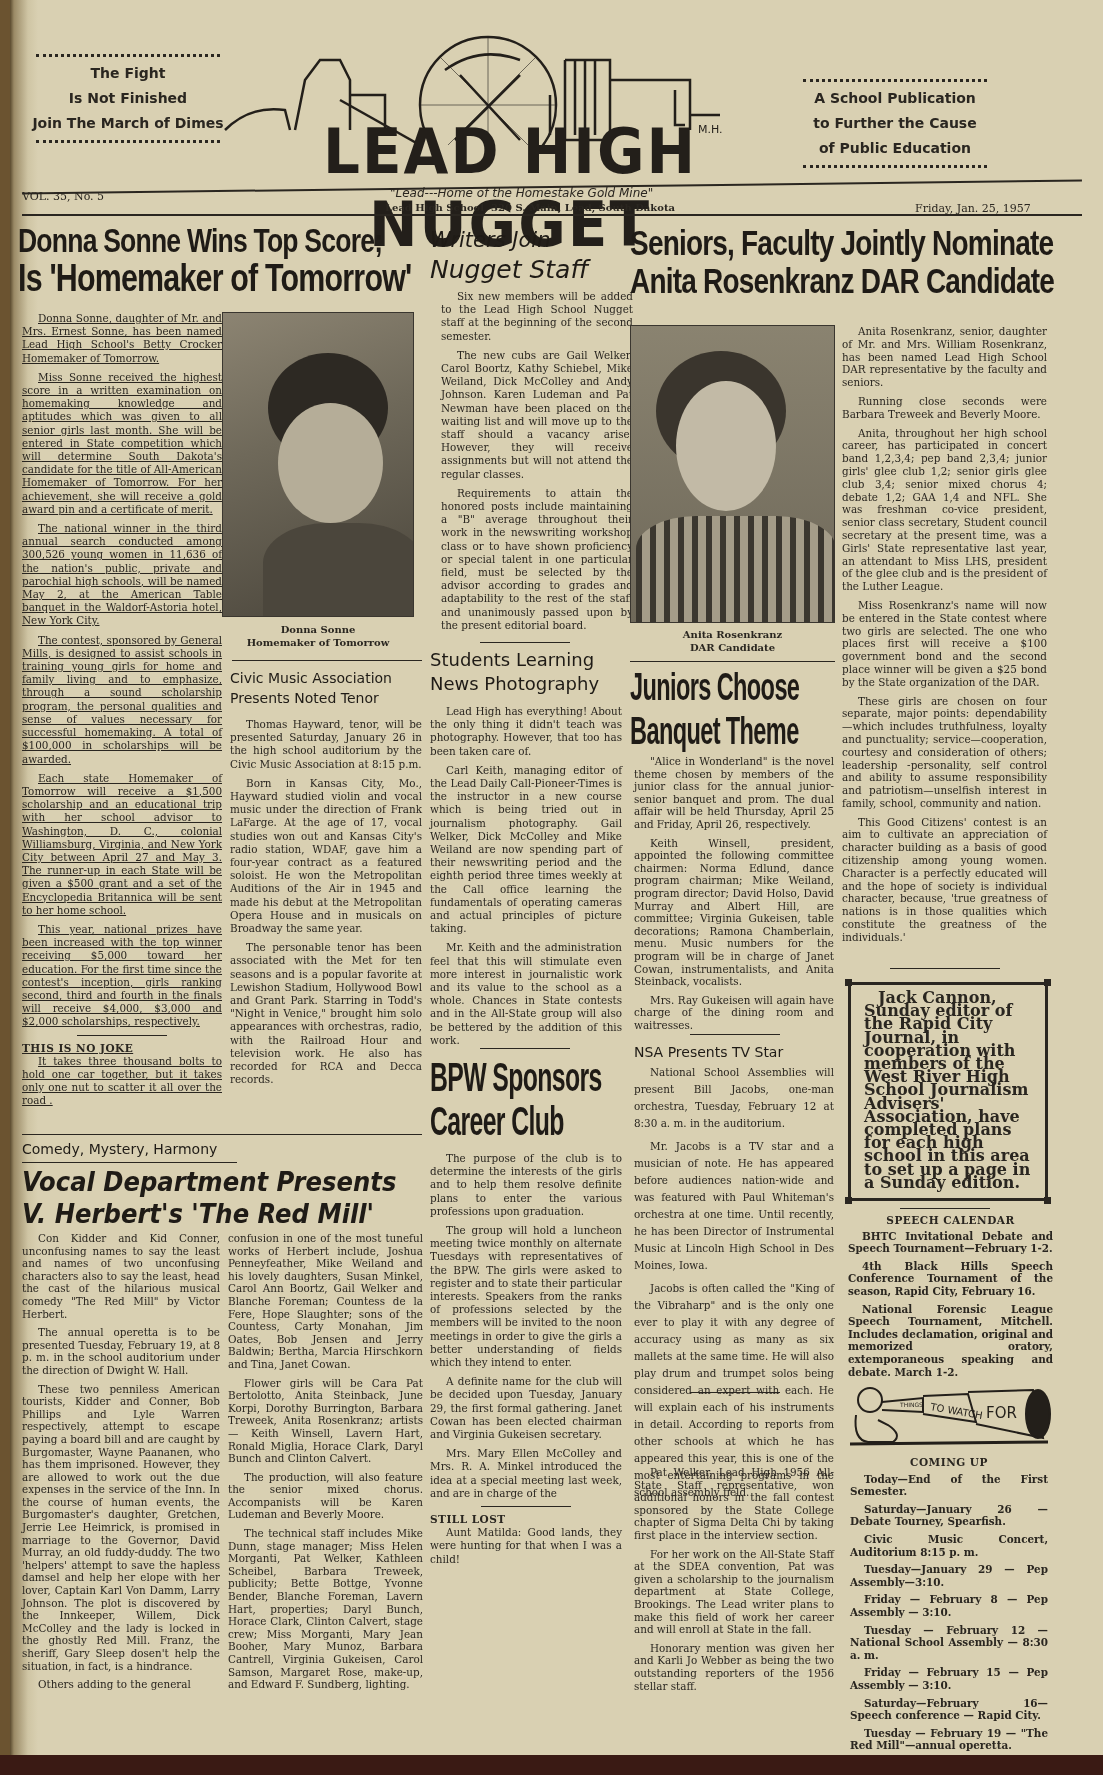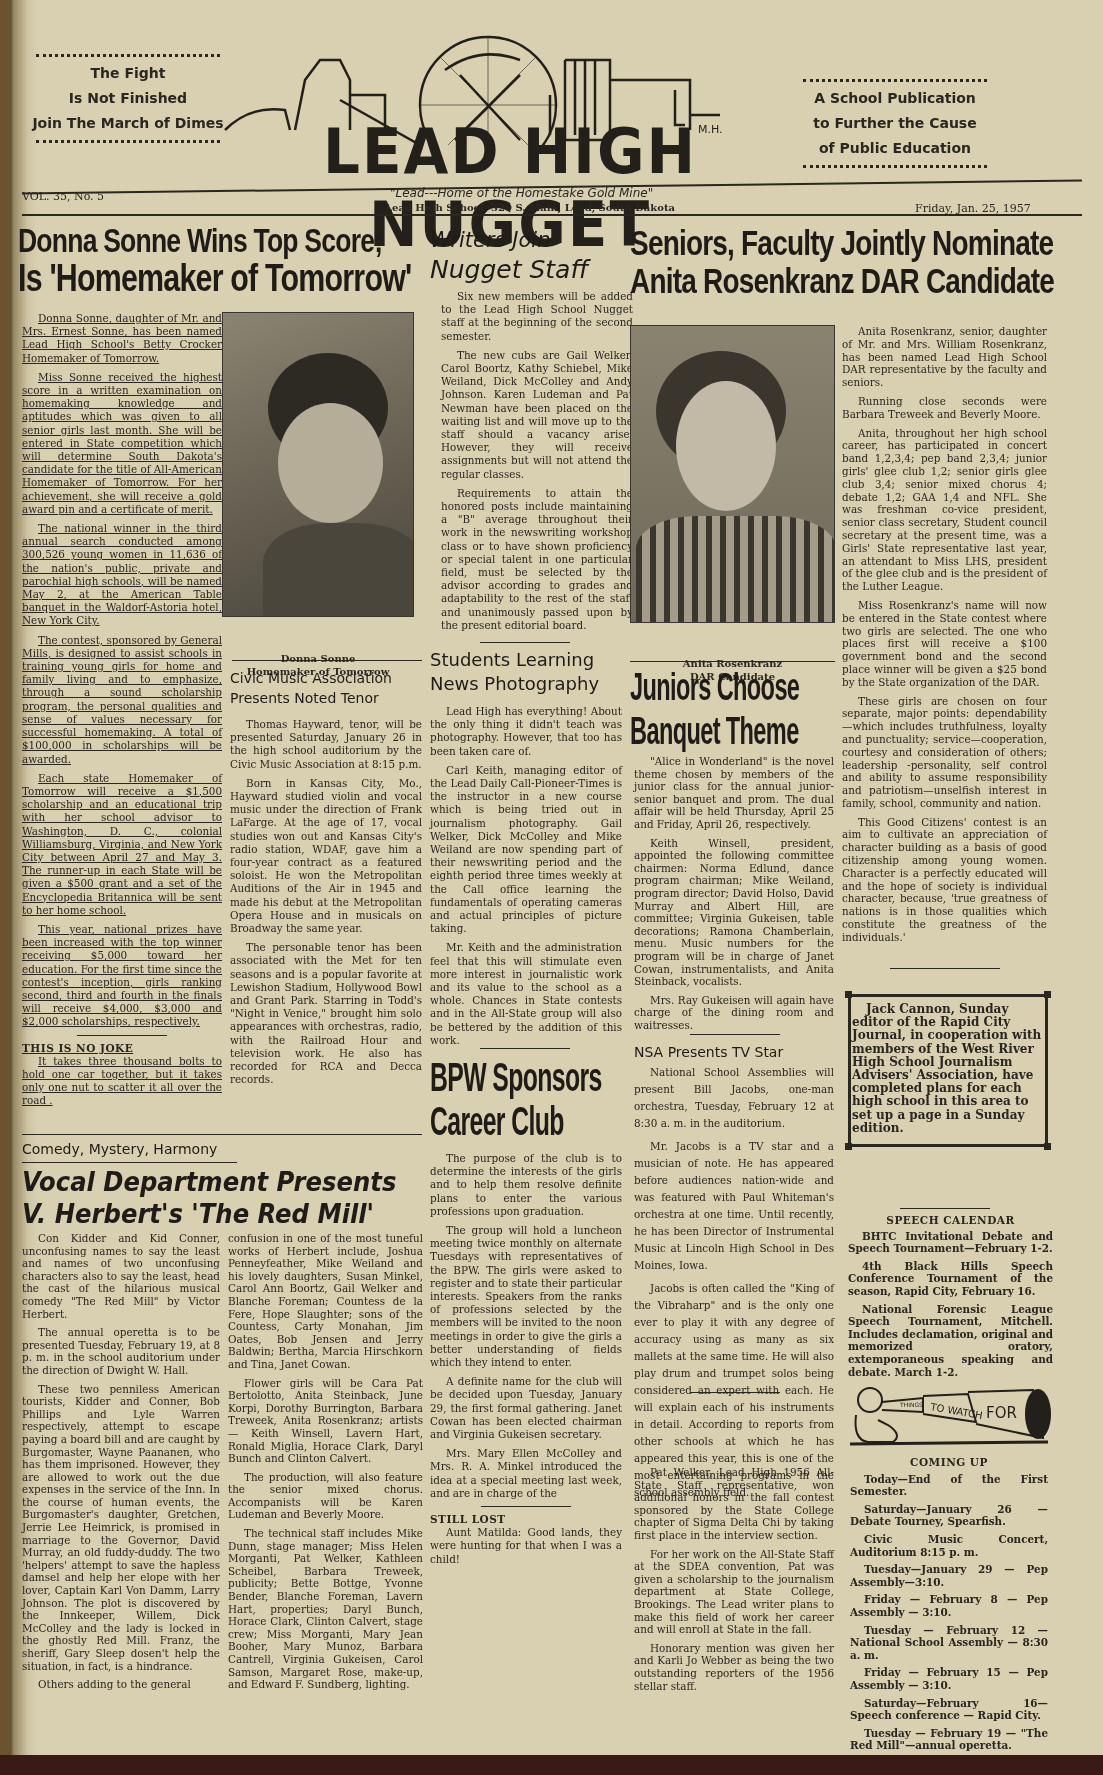--- a/index.html
+++ b/index.html
@@ -40,25 +40,25 @@
   .col { position: absolute; font-size: 10.4px; line-height: 13.2px; text-align: justify; }
   .col p { text-indent: 16px; margin-bottom: 6px; }
   .hl-condensed {
     font-family: "Liberation Sans", sans-serif; font-weight: bold; color: #1f1b16;
     transform-origin: left top; letter-spacing: -1px;
   }
   .hl-sans { font-family: "DejaVu Sans", sans-serif; color:#1f1b16; }
   .hl-italic { font-family: "DejaVu Sans", sans-serif; font-style: italic; font-weight: bold; color:#1f1b16; }
   .photo { background: linear-gradient(160deg, #8c8472 0%, #6f695a 40%, #4a453b 100%); border: 1px solid #3a362f; position: relative; overflow: hidden; }
   .photo .head { position:absolute; border-radius: 50%; }
-  .caption { text-align: center; font-weight: bold; font-size: 10px; line-height: 13px; margin-top: 29px; }
+  .caption { text-align: center; font-weight: bold; font-size: 10px; line-height: 13px; }
   .hr { border-top: 1.5px solid #2a2620; }
   .short-hr { border-top: 1.5px solid #2a2620; width: 90px; margin: 6px auto; }
   .subhead-bold { font-weight: bold; font-size: 10.5px; letter-spacing: 0.5px; }
-  .boxed { border: 3px solid #2a2620; padding: 6px 1px; font-weight: bold; font-size: 12px; line-height: 13.2px; position: relative; margin-top: 12px; }
+  .boxed { border: 3px solid #2a2620; padding: 6px 13px; font-weight: bold; font-size: 16px; line-height: 13.2px; position: relative; }
   .boxed p { text-indent: 14px; margin-bottom: 3px; }
   .corner { position:absolute; width: 7px; height: 7px; background:#2a2620; }
   .cal-item { text-indent: 14px; margin-bottom: 5px; font-weight: bold; }
 </style>
 </head>
 <body>
 
 <div class="spine"></div>
 <div class="page">
 

